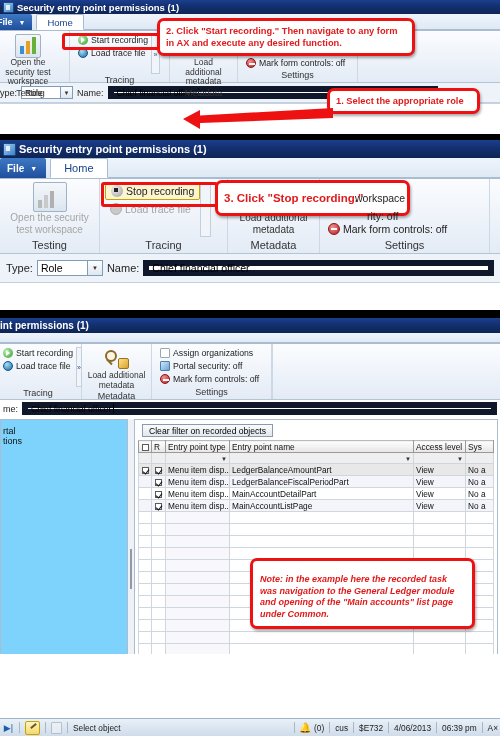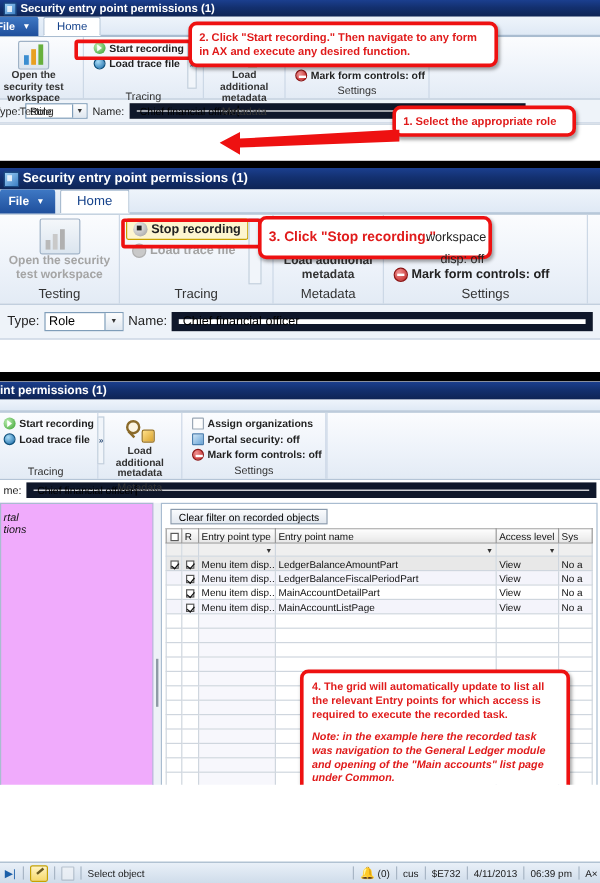--- a/index.html
+++ b/index.html
@@ -55,21 +55,21 @@
 
   
   .ribbon {
     background:linear-gradient(to bottom,#fbfcfe 0%,#eef3fa 55%,#e3ebf5 100%);
     border-bottom:1px solid #b4c4d6;
     display:flex; position:relative;
   }
   .rgroup { position:relative; display:flex; flex-direction:column; justify-content:space-between;
             border-right:1px solid #ccd8e6; padding:2px 5px 0 5px; }
   .rgroup-label { text-align:center; font-size:9px; color:#333; padding:1px 0 2px; }
-  .rgroup-body { display:flex; align-items:flex-start;font-weight:bold; }
+  .rgroup-body { display:flex; align-items:flex-start; }
   .bigbtn { display:flex;flex-direction:column;align-items:center;width:62px;padding-top:1px; }
   .bigbtn .lbl{ text-align:center;font-size:8.5px;line-height:9.5px;color:#333; }
   .bigbtn.disabled .lbl{ color:#a5a5a5; }
   .smallbtns{ display:flex;flex-direction:column; gap:1px; padding-top:1px;}
   .sbtn { display:flex;align-items:center;gap:3px;font-size:8.7px;color:#222;padding:1px 3px;white-space:nowrap;}
   .sbtn.disabled{ color:#a3a3a3; }
   .sbtn.boxed { border:1px solid #c8a200; background:#fdf5d0; border-radius:2px; }
   .ico { width:10px;height:10px;flex:0 0 auto;border-radius:50%;display:inline-block;}
   .ico.play{ background:radial-gradient(circle at 35% 35%,#bff0b5,#2e9b25); position:relative;}
   .ico.play:after{content:"";position:absolute;left:3px;top:2px;border-left:4px solid #fff;border-top:3px solid transparent;border-bottom:3px solid transparent;}
@@ -131,21 +131,21 @@
   }
   .txtbox{
     flex:1;height:13px;border:6px solid #0f172a;background:#fff;
     font-size:8.7px;padding:0 3px;display:flex;align-items:center;
   }
   .caretbar{display:inline-block;width:1px;height:9px;background:#000;margin-left:1px;}
 
   
   .workarea{ display:flex; background:#fff; }
   .treepane{
-    border:1px solid #a9bcd0;background:#f0abfc;position:relative;font-style:italic;
+    border:1px solid #a9bcd0;background:#7dd3fc;position:relative;
   }
   .treepane .ti{font-size:9px;color:#111;padding-left:2px;}
   .splitter{ width:6px; background:#eef2f7; position:relative; }
   .splitter:after{
     content:"";position:absolute;left:2px;top:50%;margin-top:-20px;width:2px;height:40px;
     background:#8f9aa6;
   }
   .gridpane{ flex:1; border:1px solid #a9bcd0; background:#fff; position:relative; padding:3px; }
   .clearbtn{
     height:13px;border:1px solid #8b9bad;background:linear-gradient(to bottom,#fafbfd,#e2e8ef);
@@ -400,21 +400,21 @@
       </div>
       <div class="rgroup-label" style="font-size:11px;">Settings</div>
     </div>
     <div style="flex:1;"></div>
   </div>
 
   <div style="position:absolute;left:355px;top:52px;font-size:10.5px;color:#222;z-index:45;">
     <span>workspace</span>
   </div>
   <div style="position:absolute;left:367px;top:70px;font-size:10.5px;color:#222;z-index:45;">
-    <span>disp: off</span>
+    <span>rity: off</span>
   </div>
 
   <div class="formline" style="padding:6px 6px;">
     <span class="lab" style="font-size:11px;">Type:</span>
     <div class="combo" style="width:66px;height:16px;font-size:10.5px;">
       <span>Role</span>
       <span class="arrow" style="width:15px;height:14px;">▼</span>
     </div>
     <span class="lab" style="font-size:11px;">Name:</span>
     <div class="txtbox" style="height:16px;font-size:10.5px;">
@@ -727,21 +727,20 @@
               <td></td>
               <td></td>
               <td></td>
             </tr>
           </tbody>
       </table>
     </div>
   </div>
 
   <div class="callout" style="left:250px;top:240px;width:225px;font-size:9px;line-height:11.5px;padding:6px 7px;">
-    <span>4. The grid will automatically update to list all the relevant Entry points for which access is required to execute the recorded task.</span>
     <span class="note">Note: in the example here the recorded task was navigation to the General Ledger module and opening of the "Main accounts" list page under Common.</span>
   </div>
 </div>
 
 <div class="statusbar">
   <span class="sb-navicon">▶|</span>
   <span class="sb-sep"></span>
   <span class="sb-pen"></span>
   <span class="sb-sep"></span>
   <span class="sb-doc"></span>
@@ -752,19 +751,19 @@
     <span class="sb-sep"></span>
     <span class="sb-chip">
       <span class="sb-bell">🔔</span>
       <span>(0)</span>
     </span>
     <span class="sb-sep"></span>
     <span>cus</span>
     <span class="sb-sep"></span>
     <span>$E732</span>
     <span class="sb-sep"></span>
-    <span>4/11/2013</span>
+    <span>4/06/2013</span>
     <span class="sb-sep"></span>
     <span>06:39 pm</span>
     <span class="sb-sep"></span>
     <span style="padding-right:2px;">A×</span>
   </span>
 </div>
 
 </body></html>

